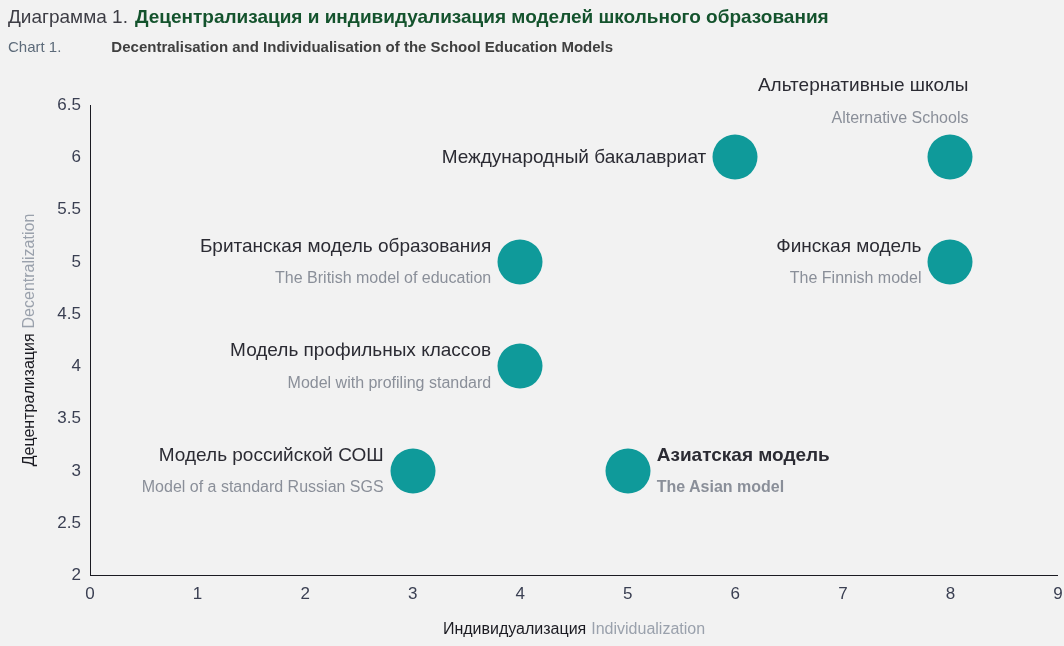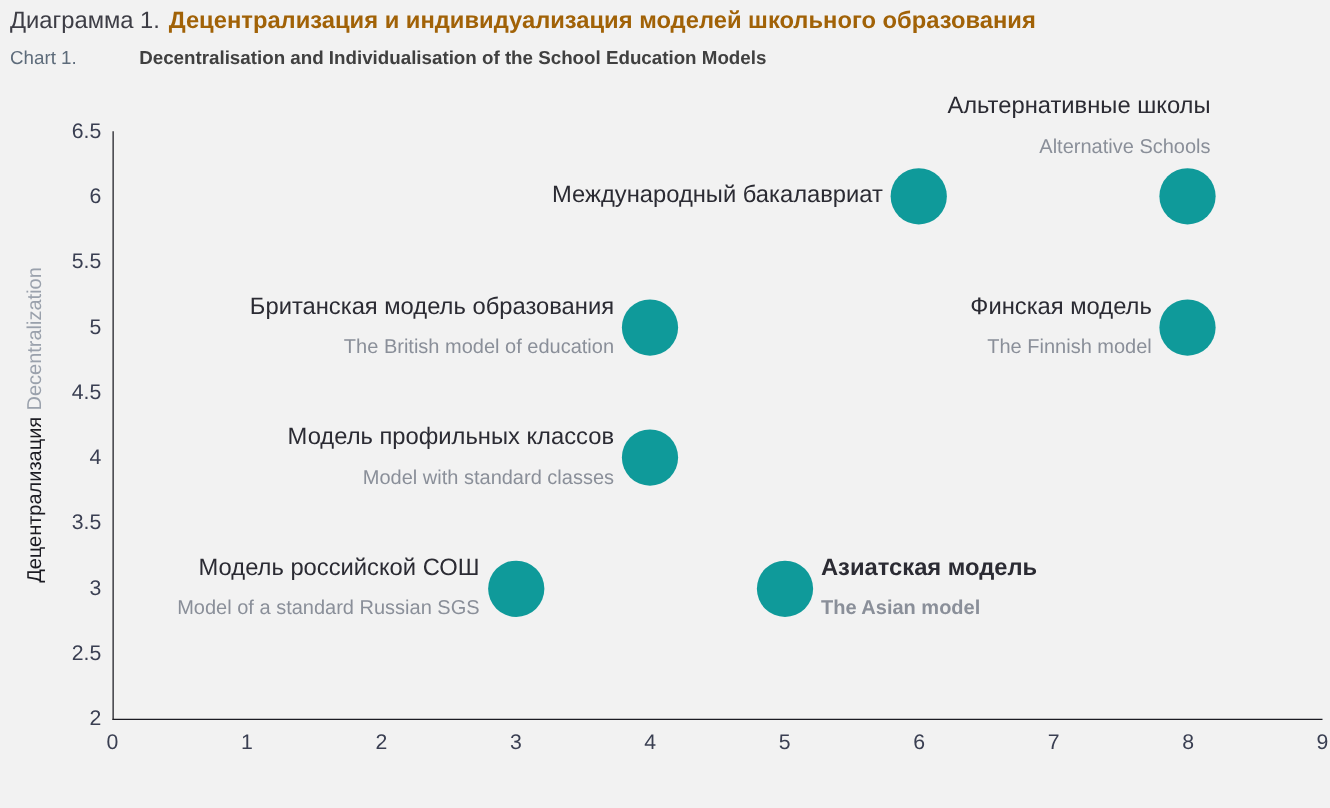--- a/index.html
+++ b/index.html
@@ -28,21 +28,21 @@
     top: 6px;
     white-space: nowrap;
   }
   .label-ru {
     font-size: 19px;
     color: #3d3d45;
     font-weight: 400;
   }
   .title-ru {
     font-size: 19px;
-    color: #a16207;
+    color: #14532d;
     font-weight: bold;
     margin-left: 7px;
     text-align: right;
   }
   .title-row-en {
     position: absolute;
     left: 8px;
     top: 38px;
     white-space: nowrap;
   }
@@ -215,31 +215,34 @@
         <span class="en">The Finnish model</span>
       </div>
       <div class="bubble" style="left: 430.222px; top: 156.667px; background: rgb(15, 154, 154);"></div>
       <div class="plabel right-align" style="left: 401.222px; top: 156.667px;">
         <span class="ru">Британская модель образования</span>
         <span class="en">The British model of education</span>
       </div>
       <div class="bubble" style="left: 430.222px; top: 261.111px; background: rgb(15, 154, 154);"></div>
       <div class="plabel right-align" style="left: 401.222px; top: 261.111px;">
         <span class="ru">Модель профильных классов</span>
-        <span class="en">Model with standard classes</span>
+        <span class="en">Model with profiling standard</span>
       </div>
       <div class="bubble" style="left: 322.667px; top: 365.556px; background: rgb(15, 154, 154);"></div>
       <div class="plabel right-align" style="left: 293.667px; top: 365.556px;">
         <span class="ru">Модель российской СОШ</span>
         <span class="en">Model of a standard Russian SGS</span>
       </div>
       <div class="bubble" style="left: 537.778px; top: 365.556px; background: rgb(15, 154, 154);"></div>
       <div class="plabel left-align" style="left: 566.778px; top: 365.556px;">
         <span class="ru">Азиатская модель</span>
         <span class="en">The Asian model</span>
       </div>
     </div>
 
+  <div class="axis-title-x">
+    <span class="ax-ru">Индивидуализация</span><span class="ax-en">Individualization</span>
+  </div>
 
   <div class="axis-title-y">
     <span class="ax-ru">Децентрализация</span><span class="ax-en">Decentralization</span>
   </div>
 </div>
 
 </body></html>

